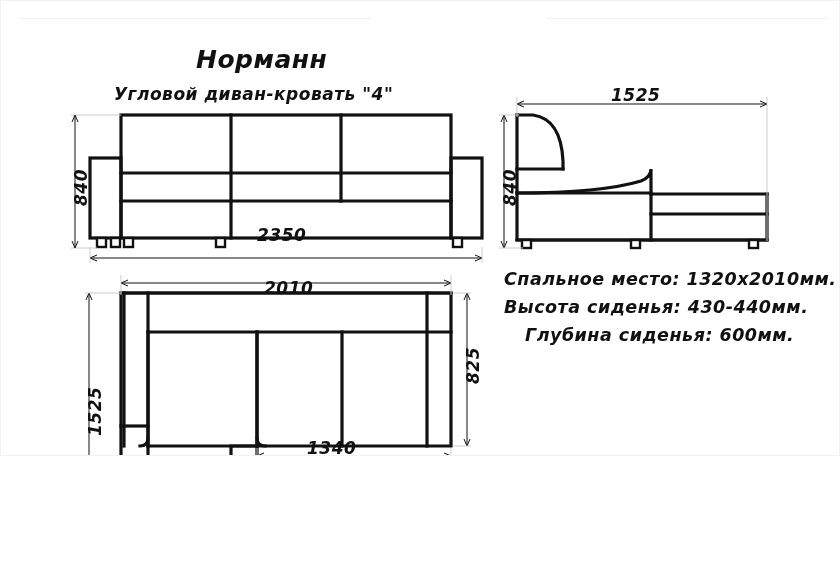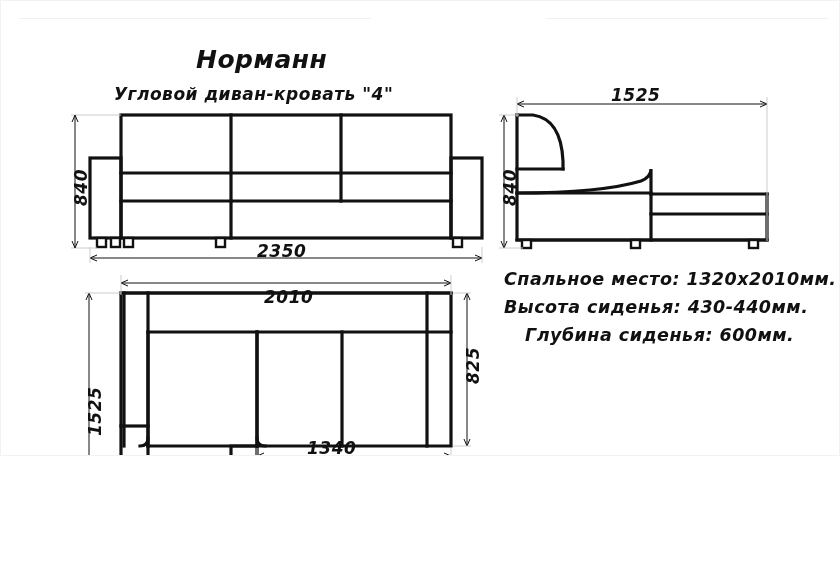--- a/index.html
+++ b/index.html
@@ -209,26 +209,26 @@
       <path d="M256 455 l7 -3 M256 455 l7 3 M450 455 l-7 -3 M450 455 l-7 3"></path>
       <path d="M256 447 V462" stroke="#cccccc"></path>
       <path d="M450 447 V462" stroke="#cccccc"></path>
     </g>
   </svg>
 
   <div class="dtext" id="title">Норманн</div>
   <div class="dtext" id="subtitle">Угловой диван-кровать "4"</div>
 
   <div class="dtext dim rot" style="left:70px; top:205px;">840</div>
-  <div class="dtext dim" style="left:256px; top:240px;font-style:italic;">2350</div>
+  <div class="dtext dim" style="left:256px; top:224px;font-style:italic;">2350</div>
 
   <div class="dtext dim" style="left:610px; top:84px;">1525</div>
   <div class="dtext dim rot" style="left:499px; top:205px;">840</div>
 
-  <div class="dtext dim" style="left:263px; top:286px;">2010</div>
+  <div class="dtext dim" style="left:263px; top:277px;">2010</div>
   <div class="dtext dim rot" style="left:84px; top:435px;">1525</div>
   <div class="dtext dim rot" style="left:462px; top:383px;">825</div>
   <div class="dtext dim" style="left:306px; top:437px;">1340</div>
 
   <div class="dtext spec" id="spec0">Спальное место: 1320х2010мм.</div>
   <div class="dtext spec" id="spec1">Высота сиденья: 430-440мм.</div>
   <div class="dtext spec" id="spec2">Глубина сиденья: 600мм.</div>
 
   <div id="logo">
     <svg id="logo-mark" viewBox="0 0 52 50">

